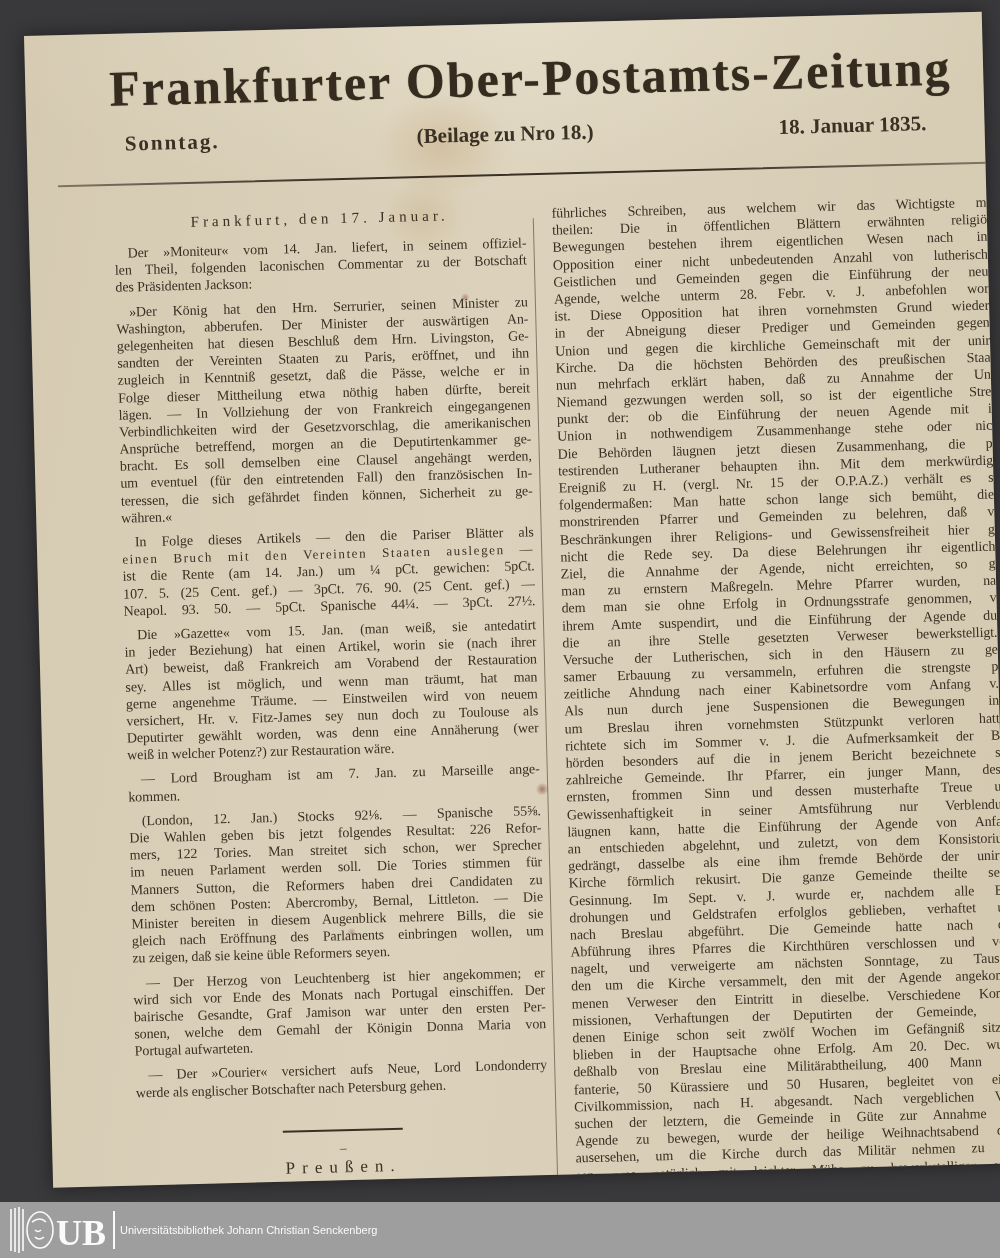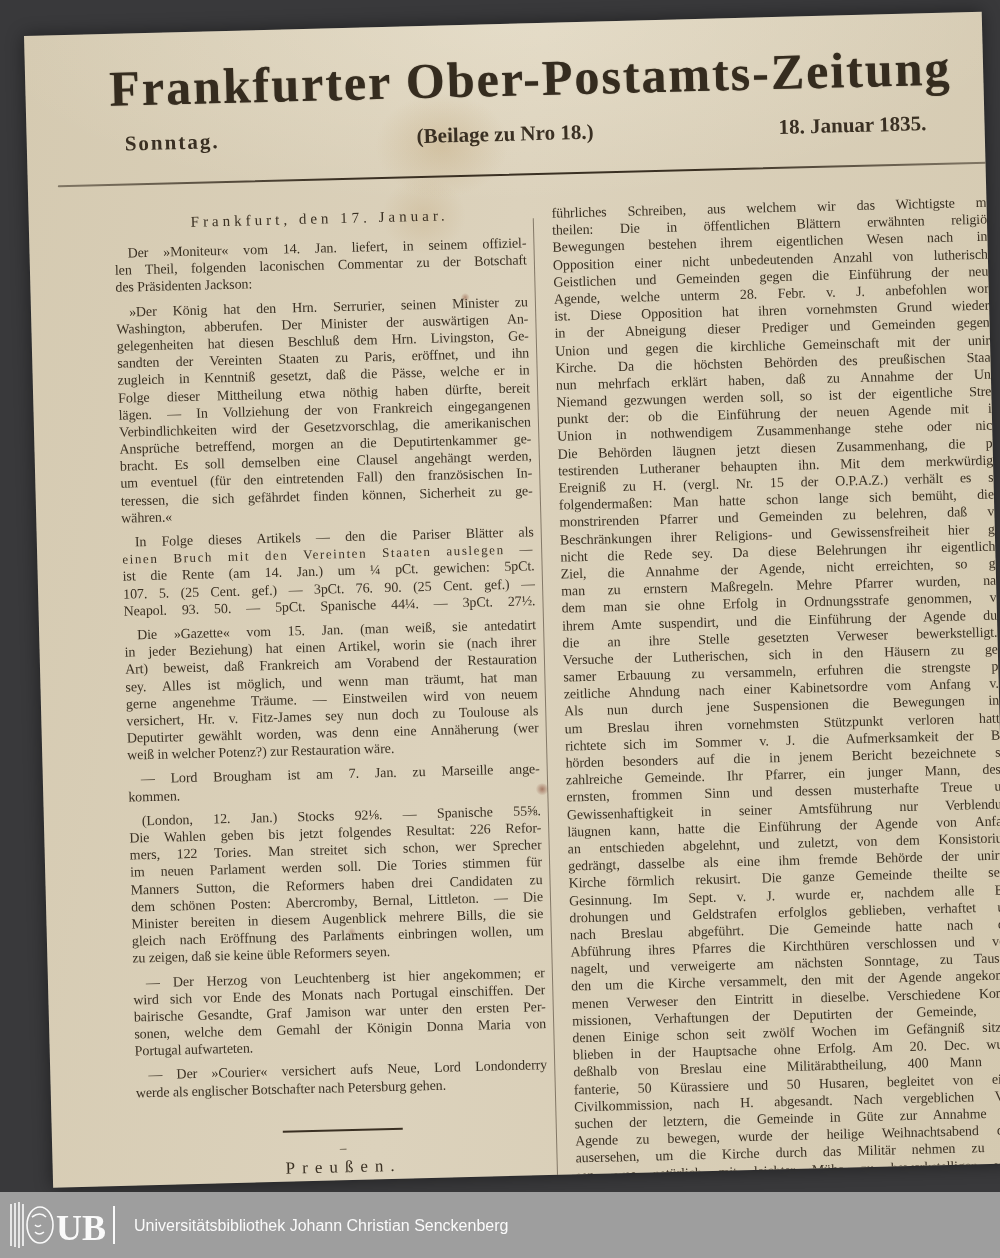--- a/index.html
+++ b/index.html
@@ -62,26 +62,26 @@
   .mini-rule-wrap{padding:14px 0 6px 0;text-align:center;}
   .mini-rule{display:inline-block;width:120px;height:1.5px;background:#3a3023;}
   .mini-dash{text-align:center;height:14px;line-height:14px;font-size:13px;}
   .section-heading{
     text-align:center;font-size:17px;letter-spacing:7px;
     height:24px;line-height:24px;margin-bottom:2px;
   }
 
   
   .footer{
-    position:absolute;left:0;bottom:0;width:1000px;height:66px;
+    position:absolute;left:0;bottom:0;width:1000px;height:56px;
     background:#9e9e9e;display:flex;align-items:center;
     font-family:"Liberation Sans", sans-serif;color:#fafafa;
   }
   .footer .logo{margin-left:8px;flex:0 0 auto;}
-  .footer .lib-text{margin-left:14px;font-size:16px;line-height:21px;}
+  .footer .lib-text{margin-left:0;font-size:11px;line-height:21px;}
 </style>
 </head>
 <body>
 
 <div class="paper">
   <div class="stain s1"></div>
   <div class="stain s2"></div>
   <div class="stain s3"></div>
 
   <div class="masthead">Frankfurter Ober-Postamts-Zeitung</div>

